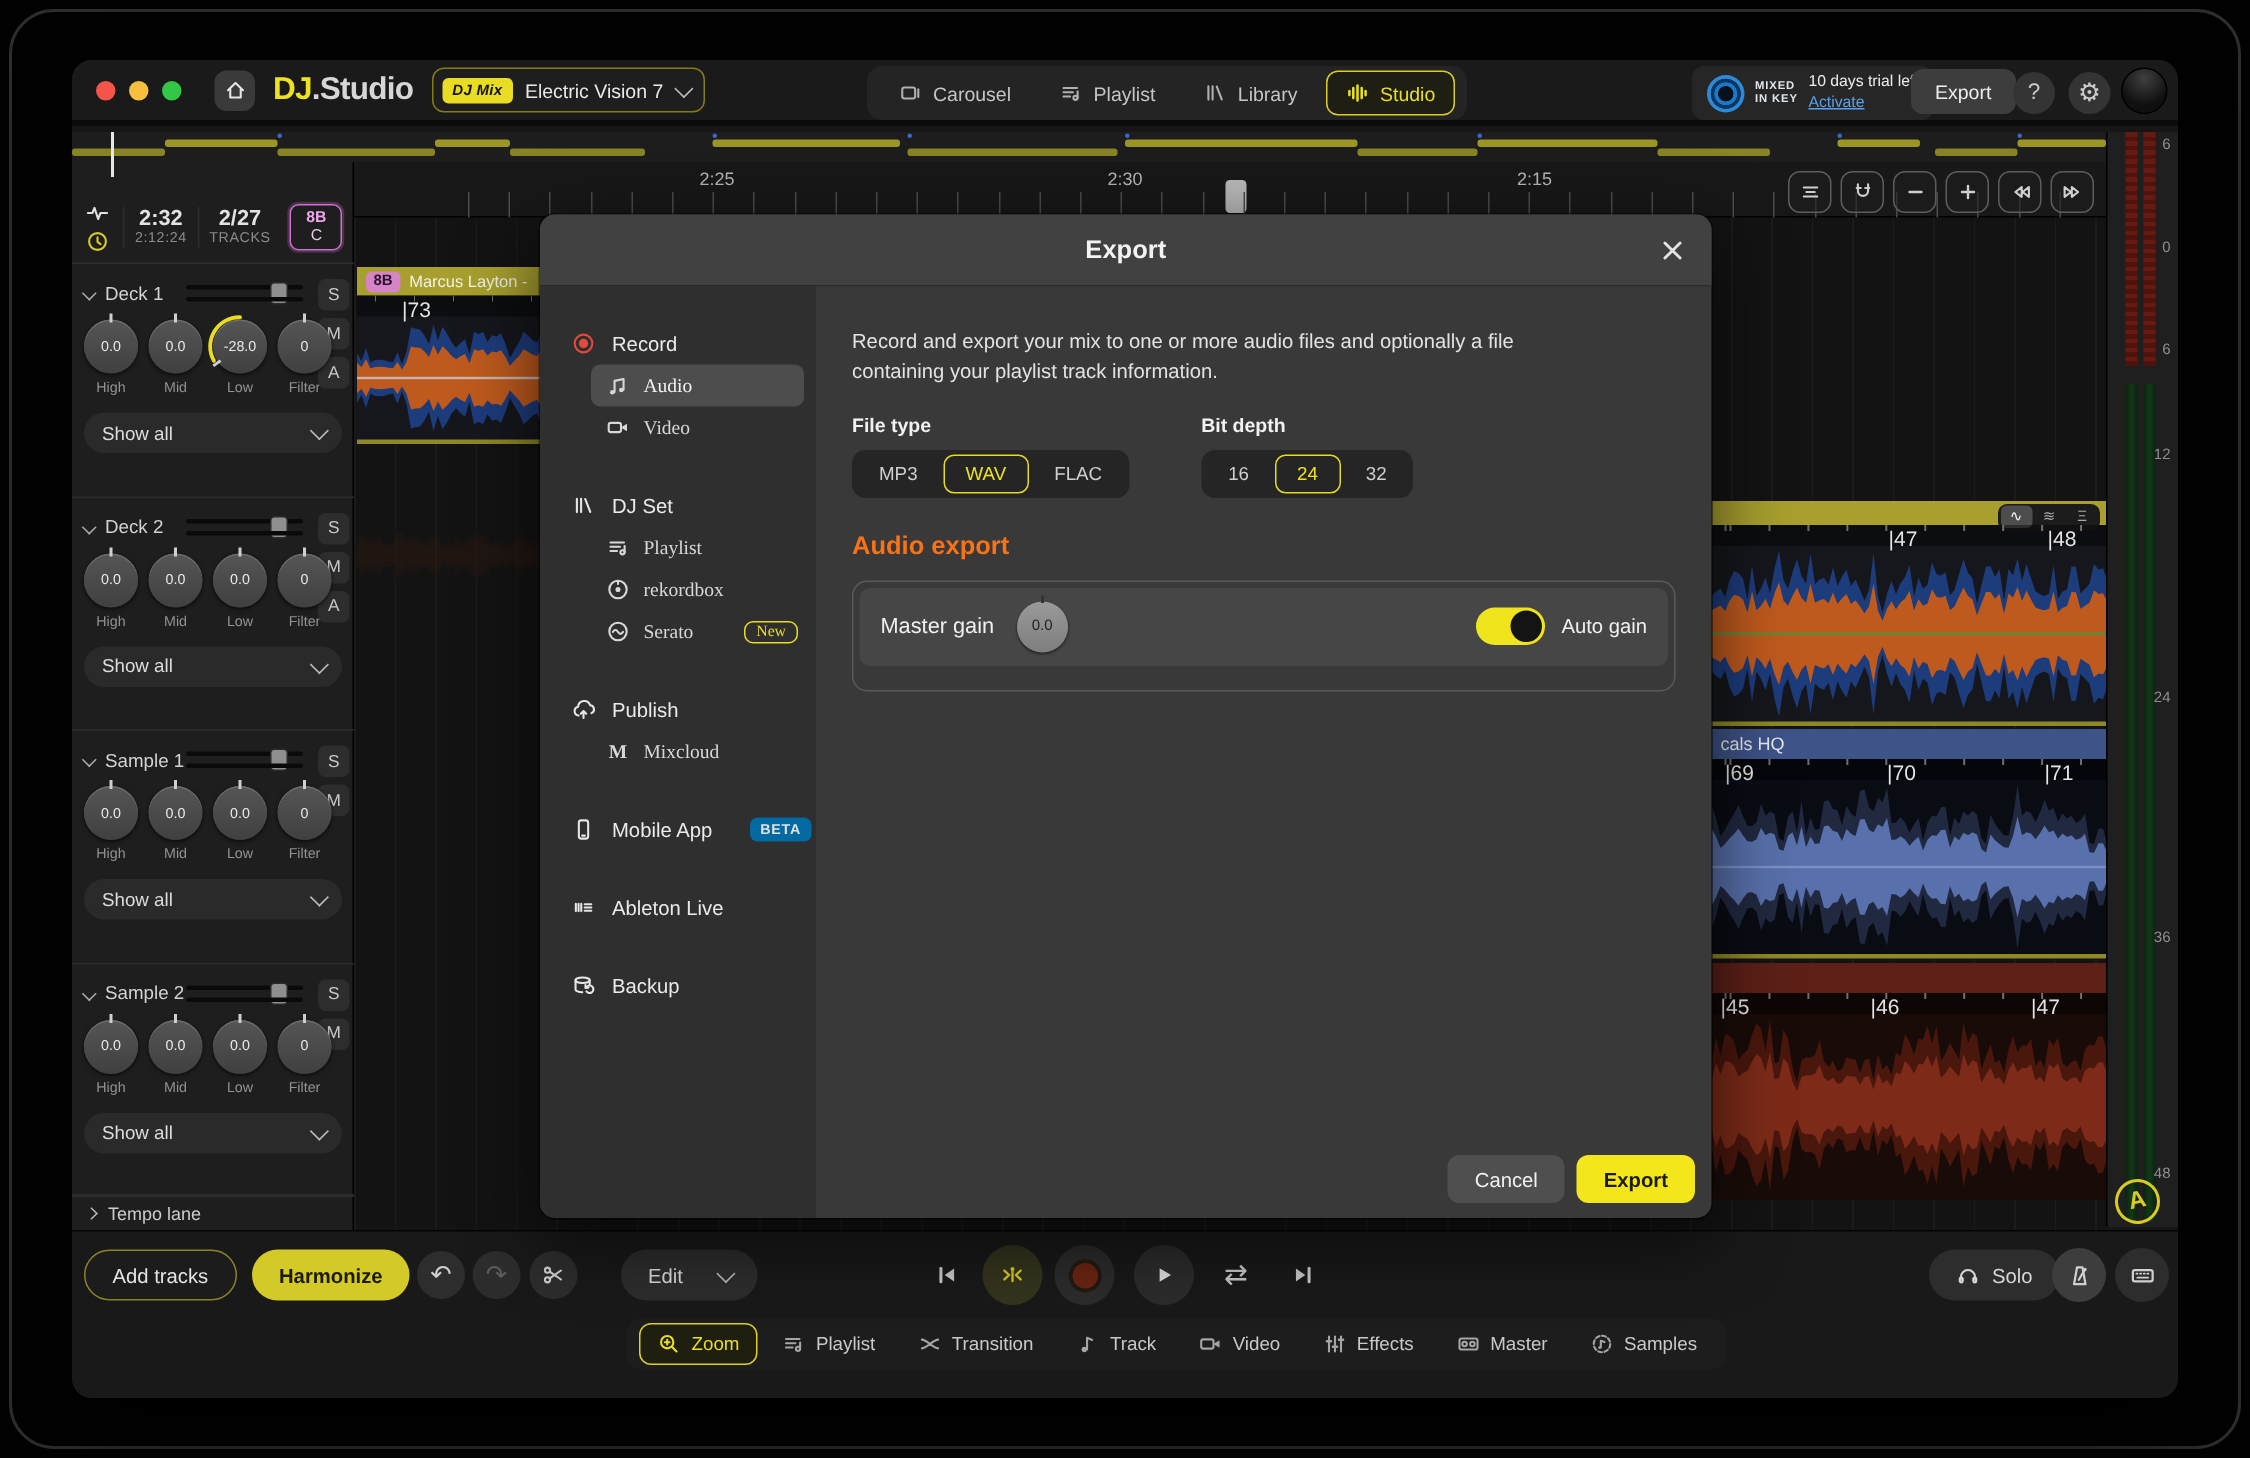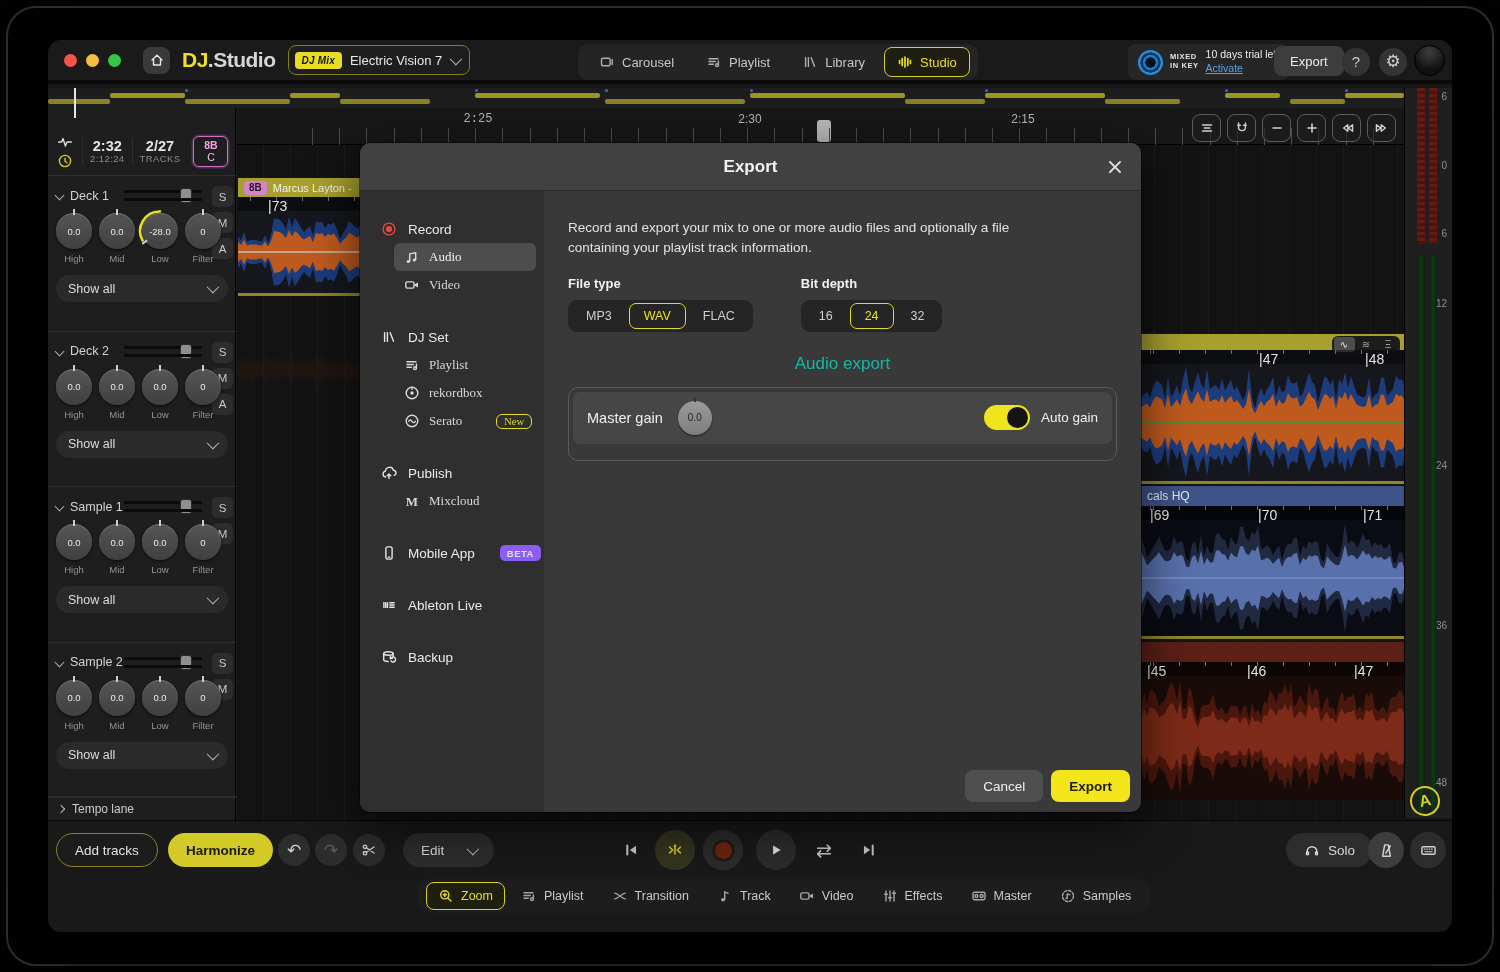--- a/index.html
+++ b/index.html
@@ -113,21 +113,21 @@
   #autobadge { position:absolute; left:1362px; top:746px; width:30px; height:30px; border:2.5px solid #d8cc22; border-radius:50%;
     color:#d8cc22; font-weight:bold; font-size:16px; display:flex; align-items:center; justify-content:center; transform:rotate(-12deg); }
 
   
   #bottom { position:absolute; left:0; top:780px; width:1404px; height:112px; background:#191919; border-top:1px solid #050505; }
   .pill { height:34px; border-radius:17px; display:flex; align-items:center; padding:0 18px; font-size:13.5px; }
   #addtracks { position:absolute; left:8px; top:12px; border:1px solid #8a8426; color:#e4e4e4; background:#1c1c1c; }
   #harmonize { position:absolute; left:120px; top:12px; background:#d3ca28; color:#1c1a00; font-weight:600; }
   .tbcir { position:absolute; top:13px; width:32px; height:32px; border-radius:50%; background:#2d2d2d; color:#d0d0d0; display:flex; align-items:center; justify-content:center; font-size:17px; }
   #undo{left:230px;} #redo{left:267px; color:#5e5e5e;} #cut{left:305px;}
-  #editbtn { position:absolute; left:355px; top:12px; background:#2d2d2d; color:#dadada; gap:23px; }
+  #editbtn { position:absolute; left:366px; top:12px; background:#2d2d2d; color:#dadada; gap:23px; }
   .trans { position:absolute; top:11px; display:flex; align-items:center; justify-content:center; color:#c9c9c9; }
   .trans.plain { width:26px; height:36px; }
   .trans.circ { width:40px; height:40px; border-radius:50%; background:#2c2c2c; top:9px; }
   #t-pin { background:#34341e; color:#d6ca25; }
   #t-rec .dot { width:17px; height:17px; border-radius:50%; background:#6b2512; box-shadow:0 0 0 2.5px #221a14; }
   #t-play { color:#dedede; }
   #soloBtn { position:absolute; left:1238px; top:12px; background:#2d2d2d; color:#d6d6d6; gap:8px; font-size:13.5px; }
   #metroBtn { left:1320px; top:11px; width:36px; height:36px; background:#3d3d3d; }
   #kbdBtn { left:1362px; top:11px; width:36px; height:36px; }
   #btabs { position:absolute; left:370px; top:58px; height:34px; background:#1d1d1d; border-radius:9px; display:flex; align-items:center; padding:0 8px; gap:4px; }
@@ -145,29 +145,29 @@
   #m-close { position:absolute; right:14px; top:12px; width:24px; height:24px; color:#e3e3e3; display:flex; align-items:center; justify-content:center; }
   #m-body { position:absolute; left:0; top:48px; right:0; bottom:0; display:flex; }
   #m-nav { width:184px; background:#2f2f2f; border-radius:0 0 0 10px; padding-top:24px; flex-shrink:0; }
   .nav-item { display:flex; align-items:center; height:28px; padding-left:21px; gap:11px; color:#eaeaea; font-size:13.5px; }
   .nav-item .ic { display:flex; color:#e6e6e6; }
   .nav-child { display:flex; align-items:center; height:28px; margin:0 8px 0 34px; padding-left:10px; gap:9px; color:#d8d8d8; font-size:13px; border-radius:6px;font-family:Liberation Serif, serif; }
   .nav-child .ic { display:flex; color:#d8d8d8; }
   .nav-child.sel { background:#4d4d4d; color:#f2f2f2; }
   .nav-gap { height:24px; }
   .badge-new { margin-left:auto; margin-right:4px; border:1.5px solid #e8dc25; color:#e8dc25; font-size:10.5px; padding:1px 7px; border-radius:6px; }
-  .badge-beta { margin-left:14px; background:#8b5cf6; color:#e2e2e2; font-size:9.5px; font-weight:600; padding:2.5px 7px; border-radius:5px; letter-spacing:.5px; }
+  .badge-beta { margin-left:14px; background:#0369a1; color:#e2e2e2; font-size:9.5px; font-weight:600; padding:2.5px 7px; border-radius:5px; letter-spacing:.5px; }
   #m-content { position:relative; flex:1; padding:27px 24px 0 24px; }
   #m-desc { font-size:13.5px; color:#e2e2e2; line-height:1.5; max-width:505px; }
   .seg-row { display:flex; gap:48px; margin-top:17px; }
   .seg-label { font-size:13px; font-weight:bold; color:#f1f1f1; margin-bottom:9px; }
   .seg { display:inline-flex; background:#252525; border-radius:9px; padding:3px; gap:2px; }
   .seg-opt { padding:5px 14px; border-radius:7px; border:1.5px solid transparent; font-size:12.5px; color:#cfcfcf; }
   .seg-opt.sel { border-color:#e6da24; color:#ece222; }
-  #ae-head { margin-top:22px; font-size:17px; font-weight:400; color:#14b8a6;text-align:center; }
+  #ae-head { margin-top:22px; font-size:17px; font-weight:700; color:#f97316; }
   #ae-panel { margin-top:13px; width:549px; border:1px solid #5a5a5a; border-radius:10px; padding:4px 4px 16px 4px; }
   #mg-row { height:52px; background:#464646; border-radius:7px; display:flex; align-items:center; padding:0 14px; gap:15px; }
   #mg-label { font-size:14.5px; color:#f0f0f0; }
   .mknob { position:relative; width:34px; height:34px; border-radius:50%; background:linear-gradient(180deg,#9a9a9a,#7e7e7e);
     box-shadow:0 1px 2px rgba(0,0,0,.6); display:flex; align-items:center; justify-content:center; }
   .mknob .tick { position:absolute; left:calc(50% - 1px); top:-4px; width:2px; height:5px; background:#333; }
   .mknob .v { font-size:10px; color:#222; }
   #mg-right { margin-left:auto; display:flex; align-items:center; gap:11px; }
   #toggle { position:relative; width:46px; height:25px; background:#f0e41c; border-radius:13px; }
   #toggle .tk { position:absolute; right:2px; top:2px; width:21px; height:21px; border-radius:50%; background:#141414; }
@@ -601,21 +601,21 @@
           <div class="rtick" style="left: 892px;"></div>
           <div class="rtick" style="left: 919.2px;"></div>
           <div class="rtick" style="left: 946.4px;"></div>
           <div class="rtick" style="left: 973.6px;"></div>
           <div class="rtick" style="left: 1000.8px;"></div>
           <div class="rtick" style="left: 1028px;"></div>
           <div class="rtick" style="left: 1055.2px;"></div>
           <div class="rtick" style="left: 1082.4px;"></div>
           <div class="rtick" style="left: 1109.6px;"></div>
           <div class="rtick" style="left: 1136.8px;"></div>
-          <div class="rlabel" style="left: 242px; font-family: Liberation Mono, monospace;">2:25</div>
+          <div class="rlabel" style="left: 242px;">2:25</div>
           <div class="rlabel" style="left: 514px;">2:30</div>
           <div class="rlabel" style="left: 787px;">2:15</div>
         </div>
       <div id="tracks">
           <div class="track" style="left: 2px; top: 33px; width: 124px; background: rgb(21, 23, 28); border-bottom: 3px solid rgb(143, 136, 38);">
             <div class="trk-head" style="height:19px;background:#a89f2e;">
     <span class="k8b">8B</span>
     <span style="font-size:11px;color:#f2f2e8;white-space:nowrap;">Marcus Layton -</span>
             </div>
   <div class="trk-ruler" style="height:14px;">

